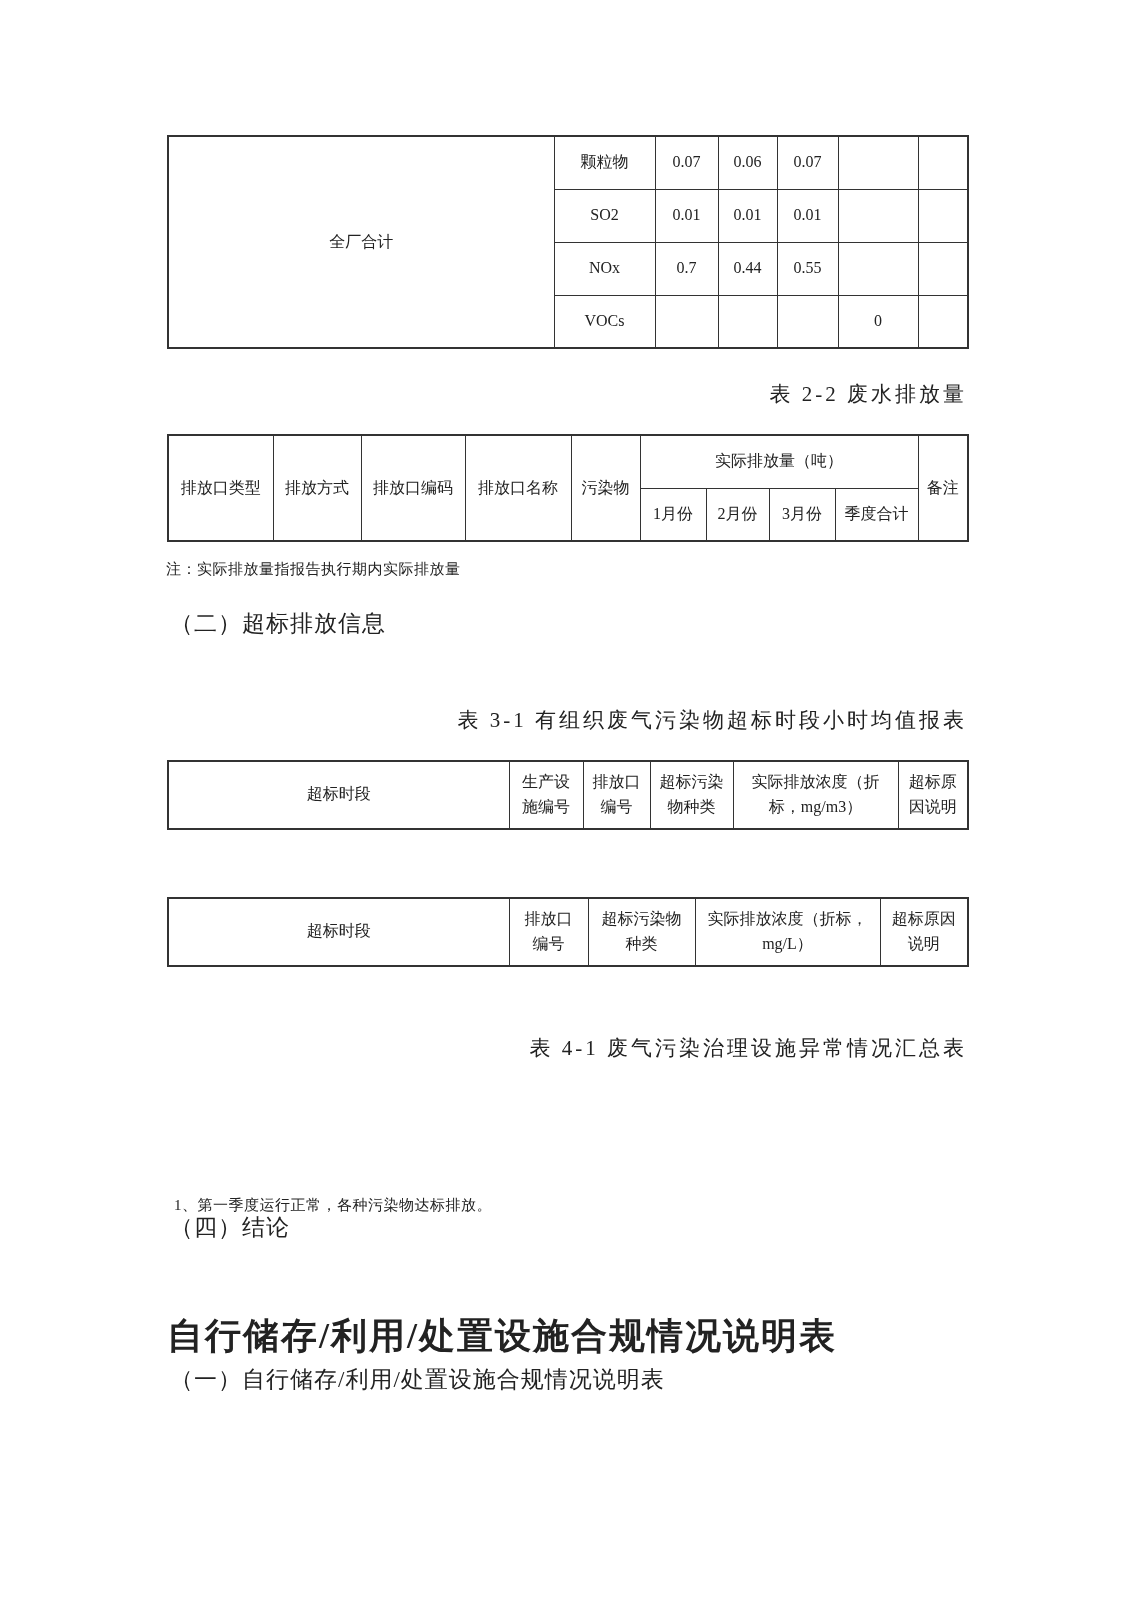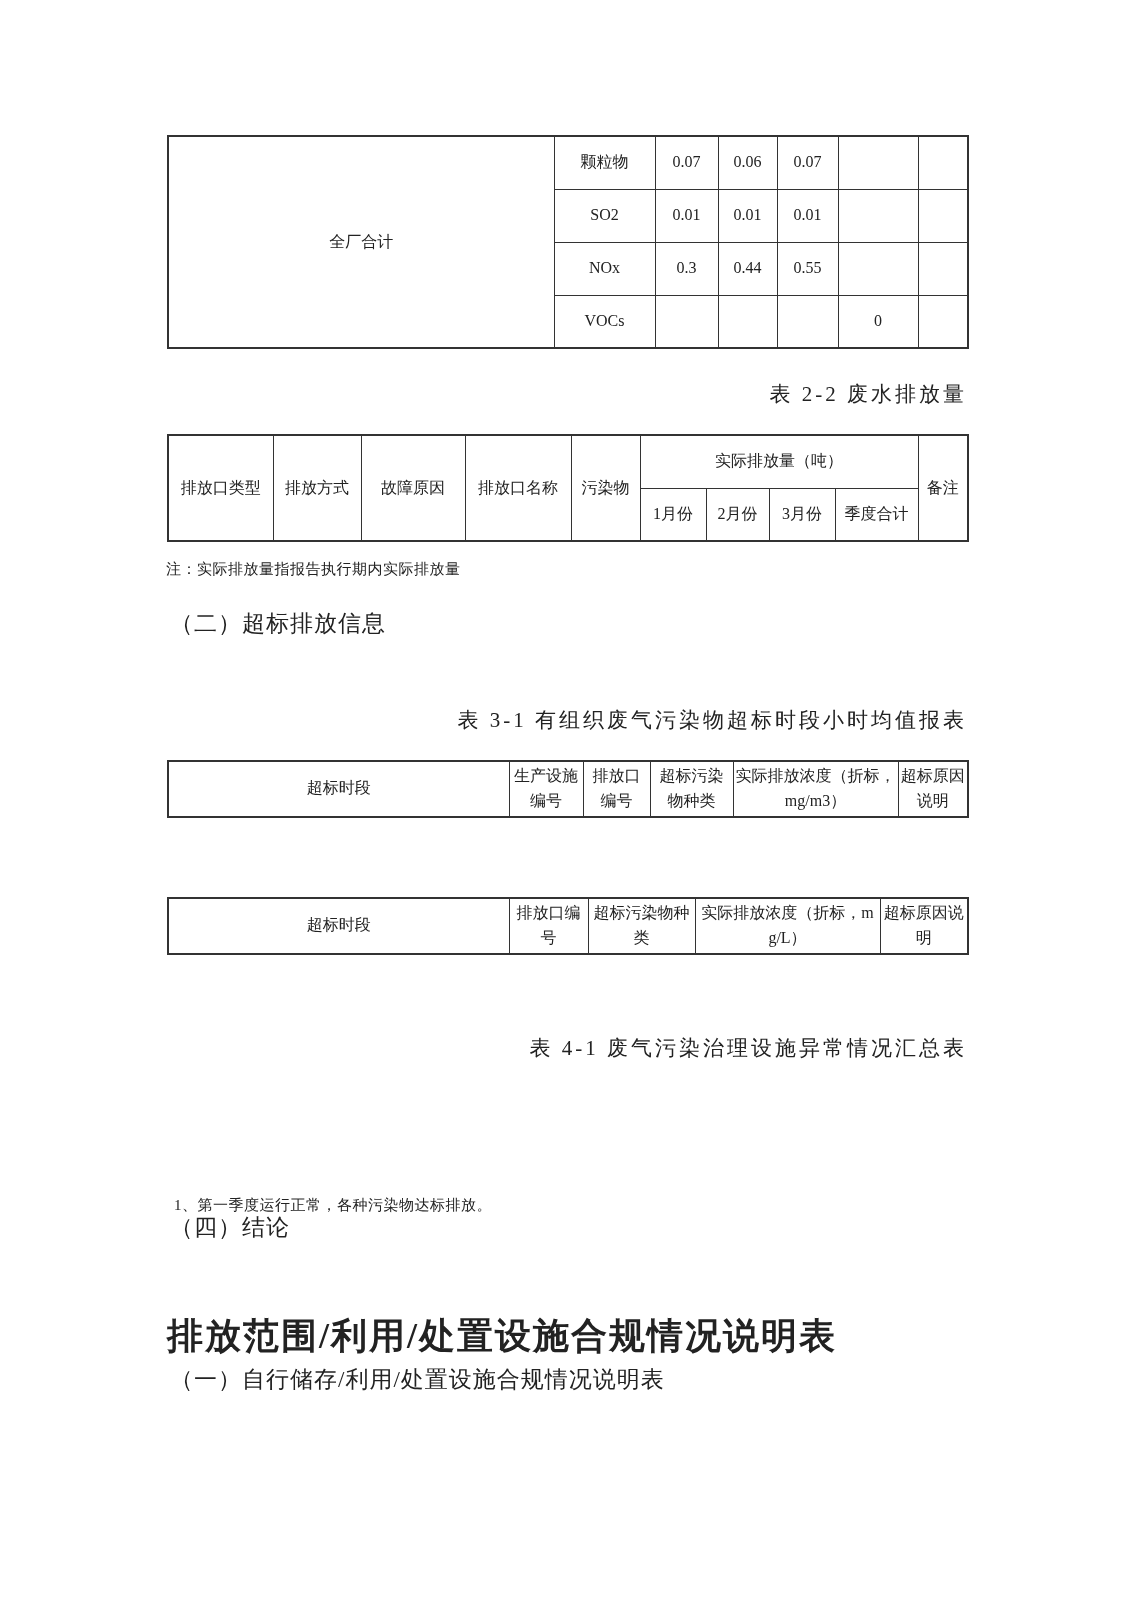--- a/index.html
+++ b/index.html
@@ -19,21 +19,21 @@
     border-collapse:collapse;
     table-layout:fixed;
     border:2px solid #333333;
   }
   table.tbl td{
     border:1px solid #333333;
     font-size:16px;
     line-height:1.55;
     text-align:center;
     vertical-align:middle;
-    padding:2px;
+    padding:8px;
     overflow:hidden;
     word-break:break-all;
   }
   td.cell-left{text-align:left;padding-left:9px;padding-right:4px;}
   td.pad-wide{padding-left:12px;padding-right:12px;}
   .tbl-title{
     position:absolute;
     left:167px;
     width:800px;
     text-align:right;
@@ -99,21 +99,21 @@
     <tr style="height:53px;">
       <td class="cell-left">SO2</td>
       <td class="cell-left">0.01</td>
       <td class="cell-left">0.01</td>
       <td class="cell-left">0.01</td>
       <td class="cell-left"></td>
       <td class="cell-left"></td>
     </tr>
     <tr style="height:53px;">
       <td class="cell-left">NOx</td>
-      <td class="cell-left">0.3</td>
+      <td class="cell-left">0.7</td>
       <td class="cell-left">0.44</td>
       <td class="cell-left">0.55</td>
       <td class="cell-left"></td>
       <td class="cell-left"></td>
     </tr>
     <tr style="height:53px;">
       <td class="cell-left">VOCs</td>
       <td class="cell-left"></td>
       <td class="cell-left"></td>
       <td class="cell-left"></td>
@@ -135,21 +135,21 @@
         <col style="width:66px">
         <col style="width:63px">
         <col style="width:66px">
       <col style="width:83px">
         <col style="width:50px">
     </colgroup>
     <tbody>
         <tr style="height:53px;">
       <td rowspan="2">排放口类型</td>
       <td rowspan="2">排放方式</td>
-      <td rowspan="2">故障原因</td>
+      <td rowspan="2">排放口编码</td>
       <td rowspan="2">排放口名称</td>
       <td rowspan="2">污染物</td>
       <td colspan="4">实际排放量（吨）</td>
       <td rowspan="2">备注</td>
     </tr>
     <tr style="height:53px;">
       <td>1月份</td>
       <td>2月份</td>
       <td>3月份</td>
       <td>季度合计</td>
@@ -205,17 +205,17 @@
     </table>
 
 
   <div class="tbl-title" style="top:1034px;">表 4-1 废气污染治理设施异常情况汇总表</div>
 
 
   <div class="sec-head" style="top:1212px;">（四）结论</div>
 
   <div class="conclusion-text" style="top:1196px;margin-left:8px;">1、第一季度运行正常，各种污染物达标排放。</div>
 
-  <div class="big-title" style="top:1312px;">排放范围/利用/处置设施合规情况说明表</div>
+  <div class="big-title" style="top:1312px;">自行储存/利用/处置设施合规情况说明表</div>
 
   <div class="sec-head" style="top:1364px;">（一）自行储存/利用/处置设施合规情况说明表</div>
 
 </div>
 
 </body></html>

